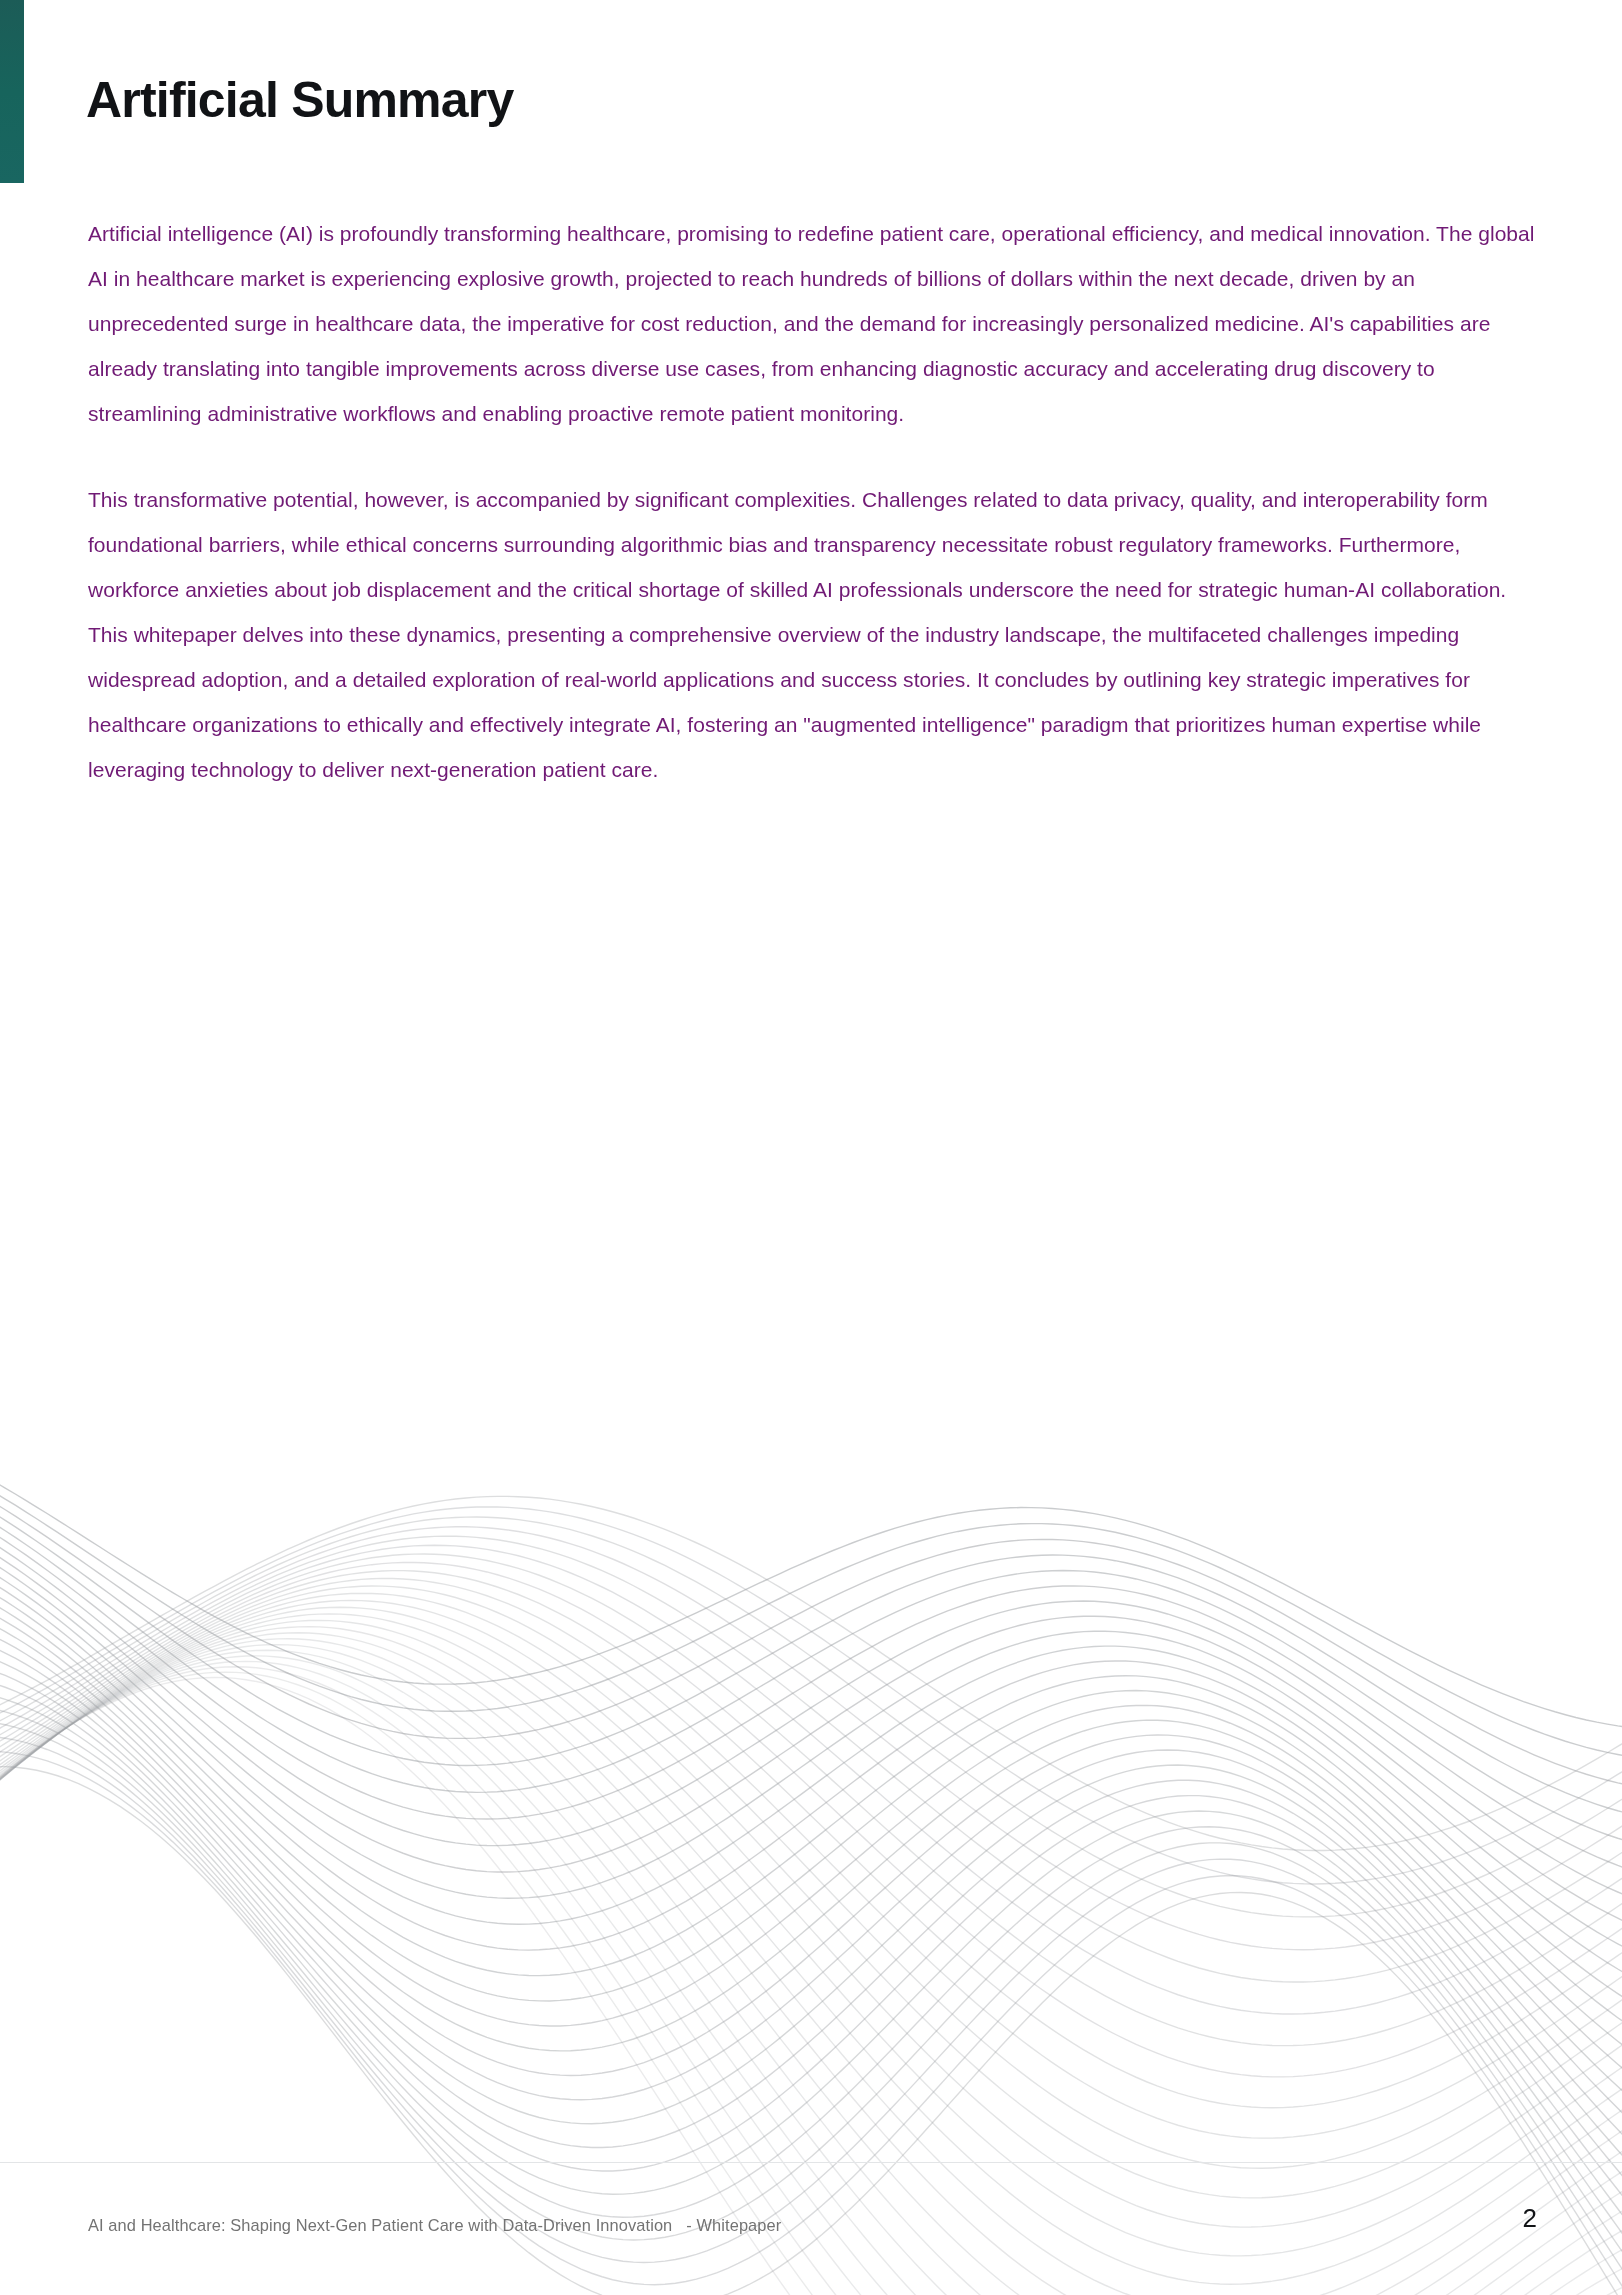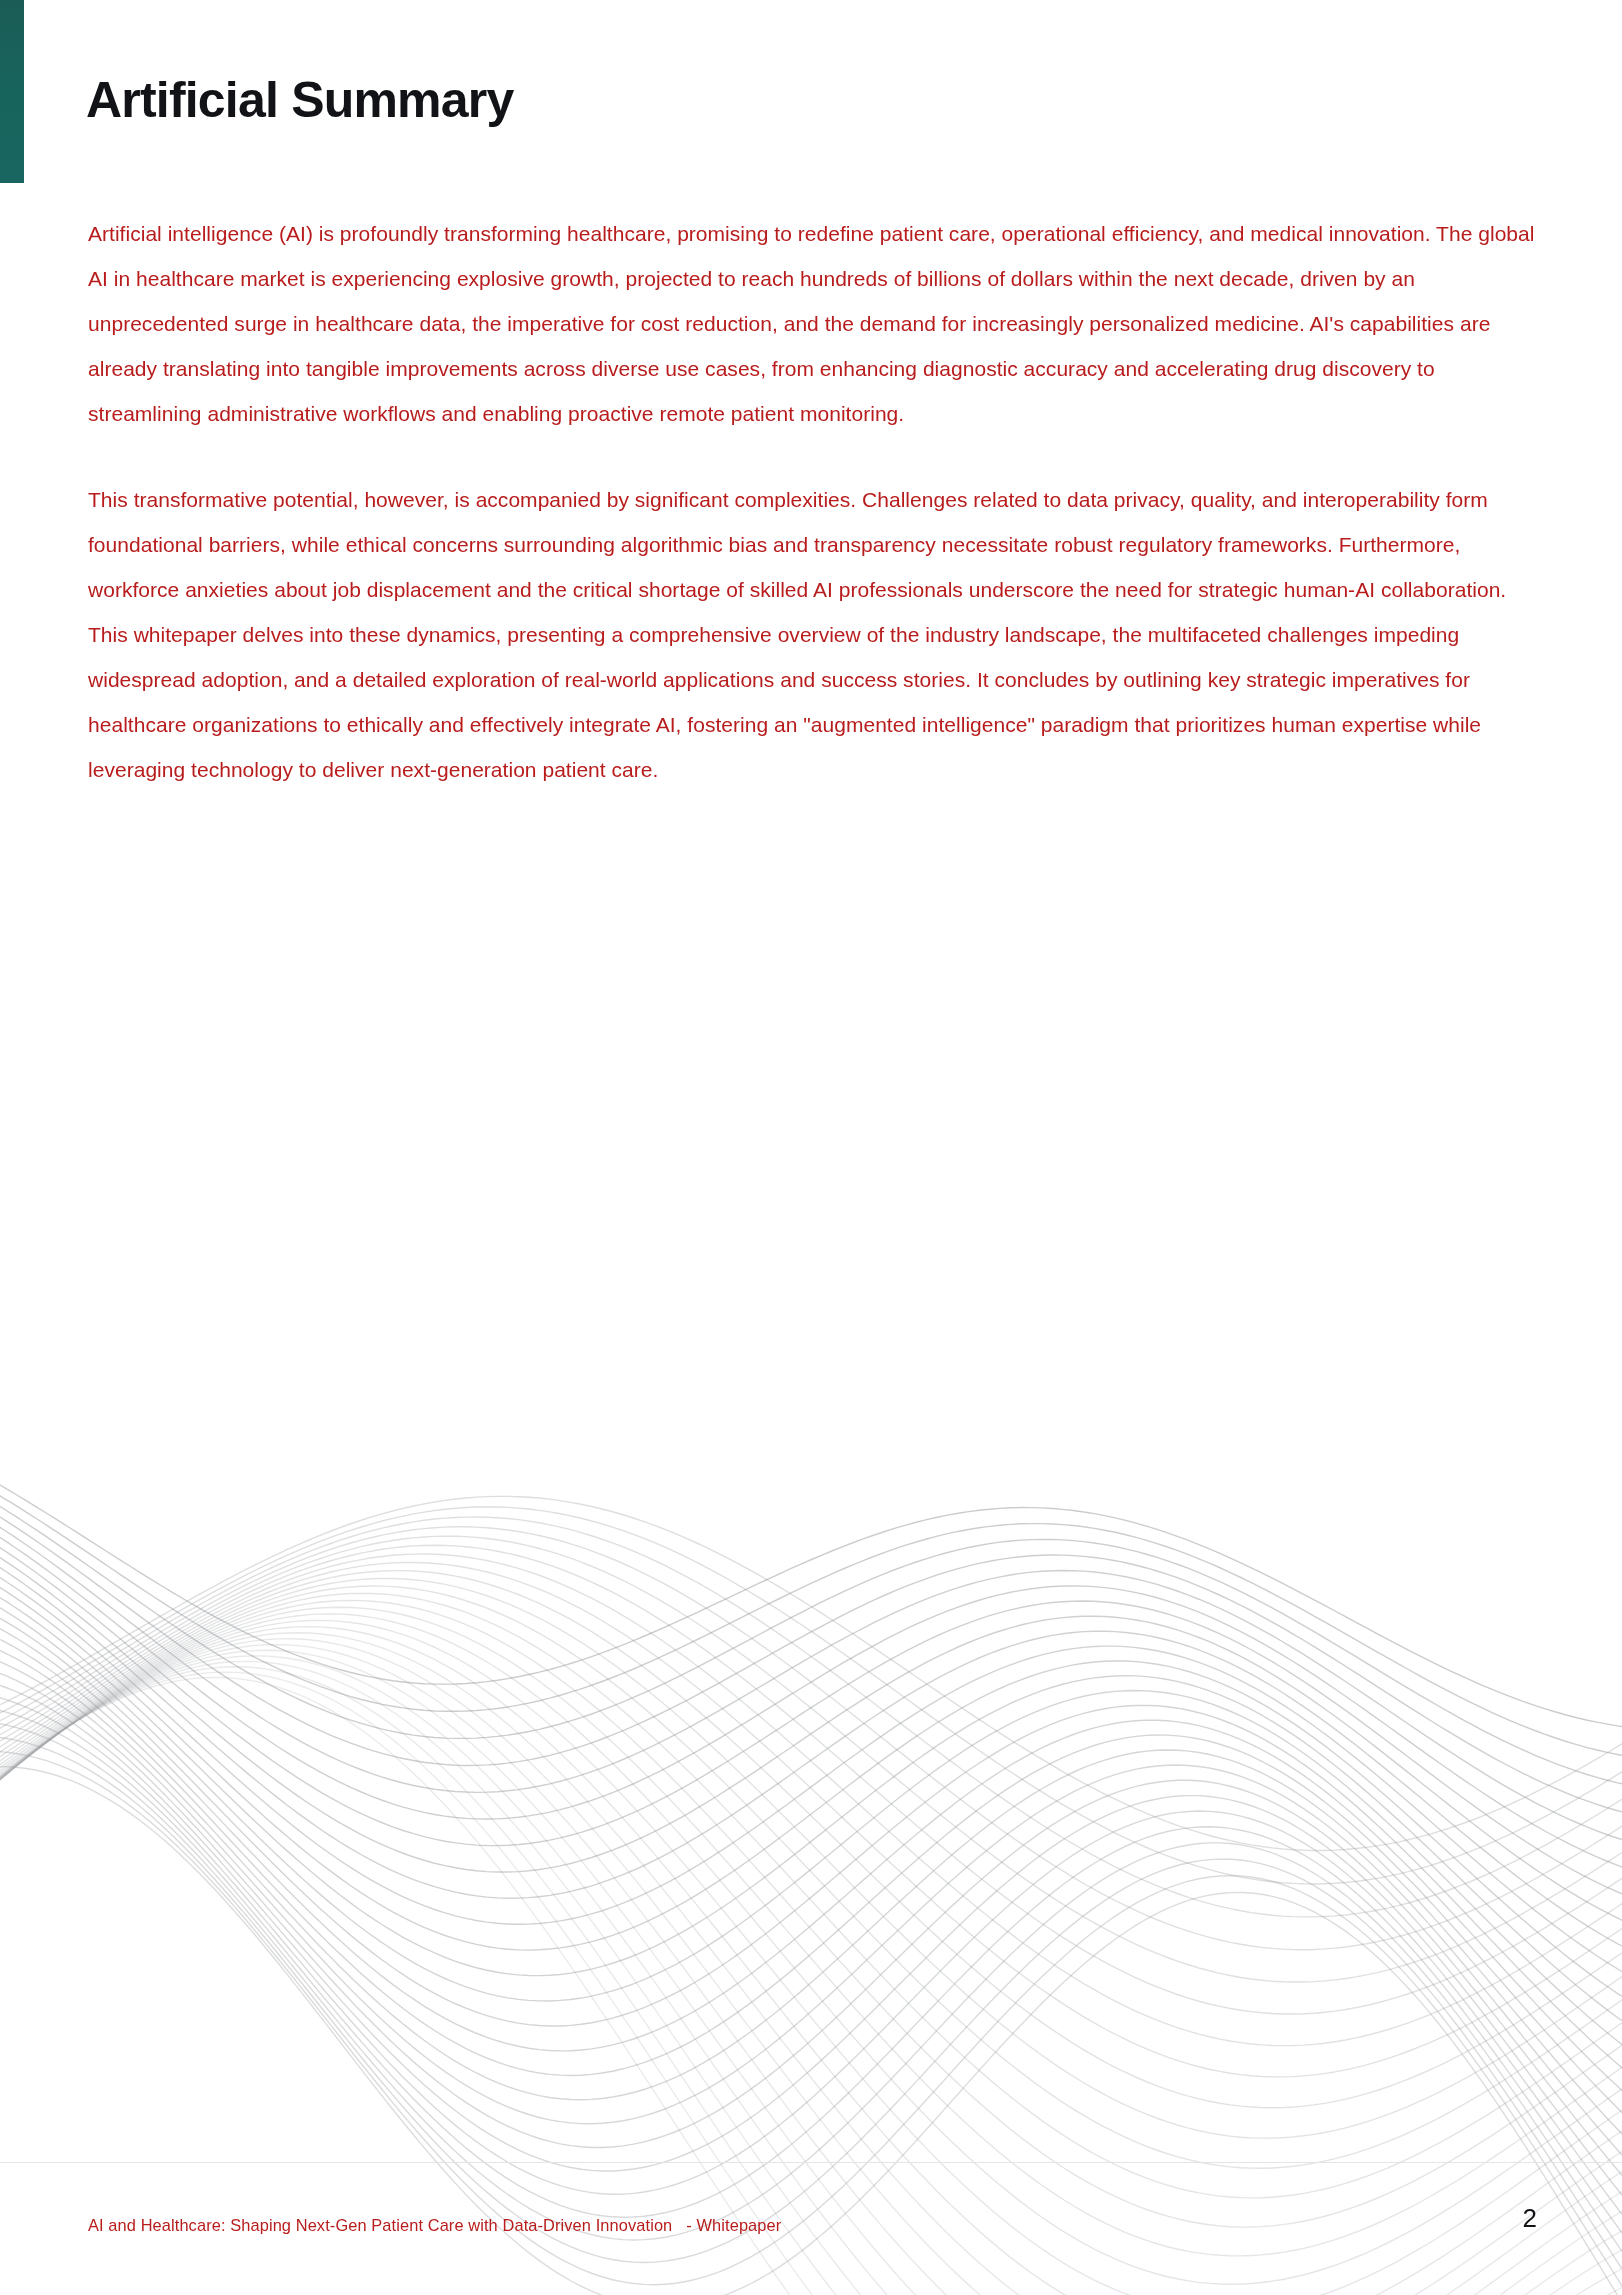--- a/index.html
+++ b/index.html
@@ -65,21 +65,21 @@
     left: 88px;
     top: 211px;
     width: 1453px;
     z-index: 2;
   }
 
   .body-paragraph {
     margin: 0 0 41px 0;
     font-size: 21px;
     line-height: 45px;
-    color: #b91c1c;
+    color: #701a75;
     letter-spacing: 0.03px;
     text-align: left;
   }
   .body-paragraph:last-child {
     margin-bottom: 0;
   }
 
   
   #footer-divider {
     position: absolute;
@@ -98,21 +98,21 @@
     width: 1623px;
     height: 133px;
     z-index: 3;
   }
 
   #footer-note {
     position: absolute;
     left: 88px;
     top: 54px;
     font-size: 16.4px;
-    color: #b91c1c;
+    color: #737373;
     letter-spacing: 0.1px;
     white-space: pre;
   }
 
   #footer-page-number {
     position: absolute;
     right: 86px;
     top: 41px;
     font-size: 26px;
     color: #111316;

